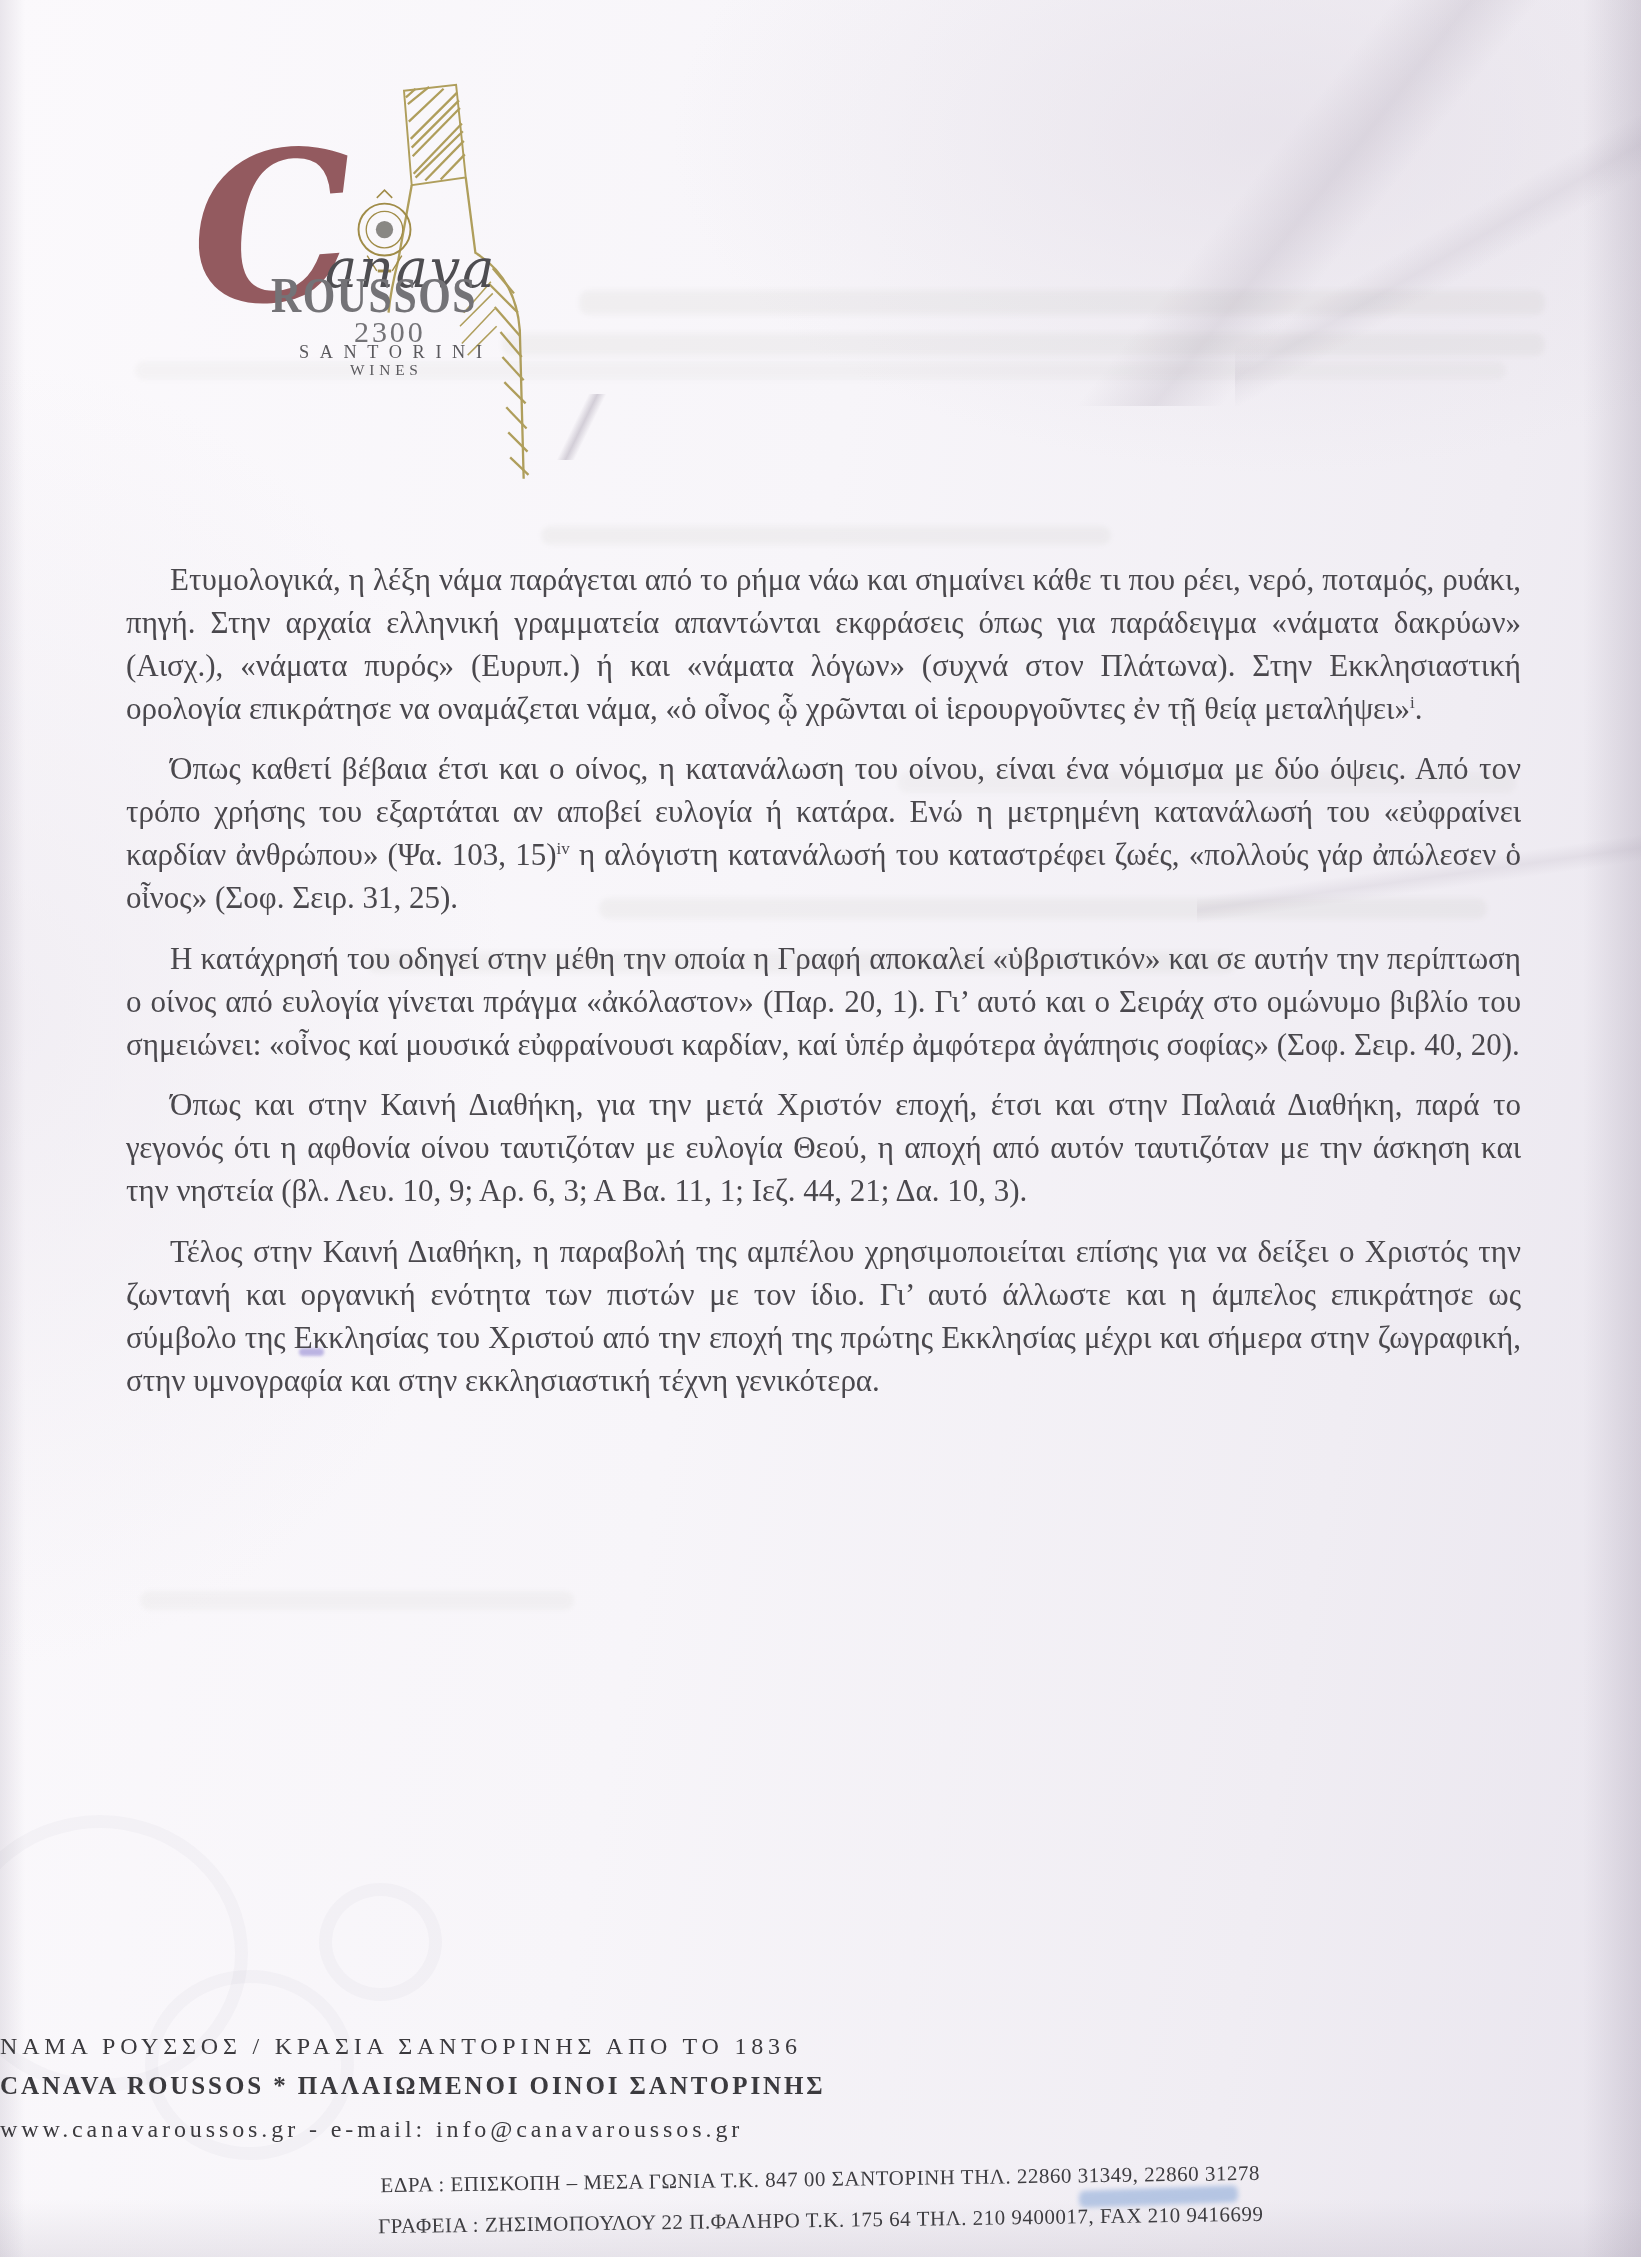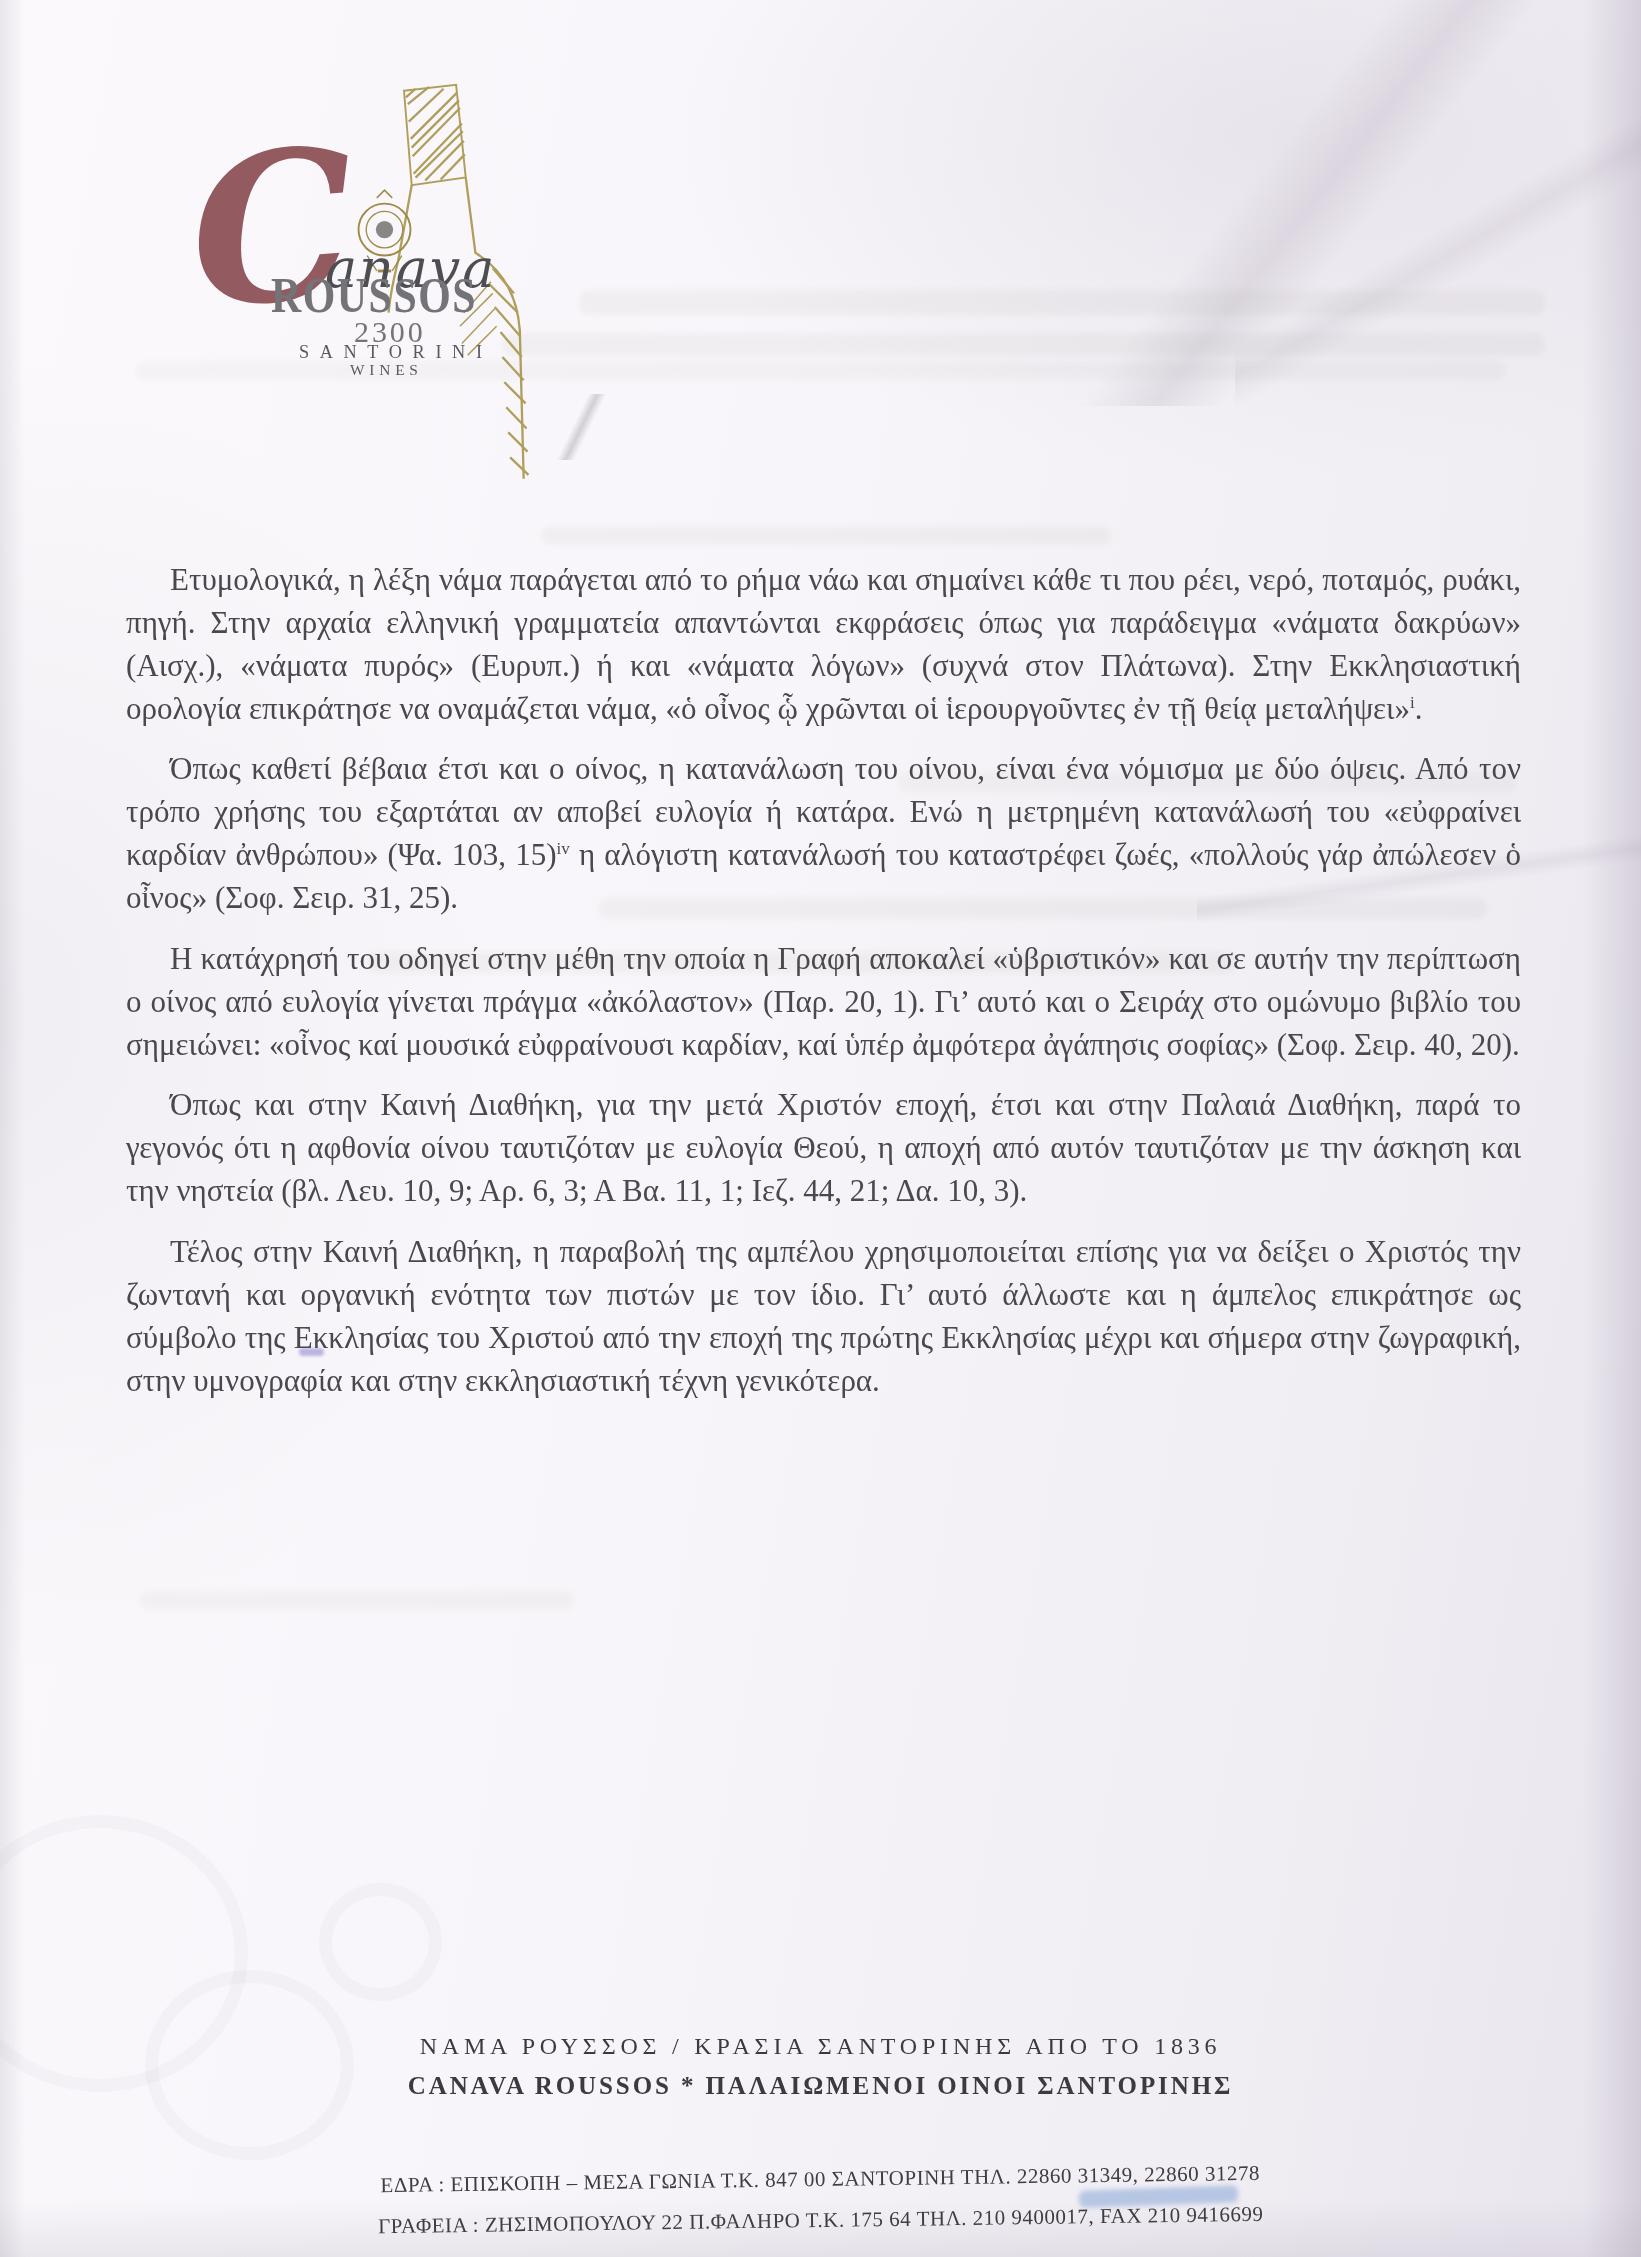--- a/index.html
+++ b/index.html
@@ -54,21 +54,21 @@
   .doc-title { position:absolute; left:0; top:425px; width:1641px; text-align:center;
     font-size:31px; font-weight:bold; font-style:italic; color:#3e3d42; letter-spacing:1px; }
 
   
   .body-text { position:absolute; left:126px; top:558px; width:1395px; }
   .para { margin:0 0 17.4px 0; font-size:31px; line-height:43px; text-align:justify;
     text-indent:44px; color:#4a484d; }
   .para sup { font-size:0.55em; line-height:0; letter-spacing:0; }
 
   
-  .footer-line { position:absolute; left:0; width:1641px; text-align:center; color:#3b3a3e; }
+  .footer-line { position:absolute; left:0; width:1641px; color:#3b3a3e; }
   .footer-line1 { top:2033px; font-size:24px; letter-spacing:4.8px; }
   .footer-line2 { top:2072px; font-size:25px; font-weight:bold; letter-spacing:2.9px; }
   .footer-line3 { top:2116px; font-size:24px; letter-spacing:3.9px; }
   .footer-address { position:absolute; left:0; top:2159px; width:1641px; text-align:center;
     transform:rotate(-0.8deg); color:#3e3d41; }
   .footer-address .addr-line { font-size:21px; line-height:41px; letter-spacing:0.5px; }
 </style>
 </head>
 <body>
 
@@ -153,19 +153,20 @@
   <div class="body-text">
       <p class="para">Ετυμολογικά, η λέξη νάμα παράγεται από το ρήμα νάω και σημαίνει κάθε τι που ρέει, νερό, ποταμός, ρυάκι, πηγή. Στην αρχαία ελληνική γραμματεία απαντώνται εκφράσεις όπως για παράδειγμα «νάματα δακρύων» (Αισχ.), «νάματα πυρός» (Ευρυπ.) ή και «νάματα λόγων» (συχνά στον Πλάτωνα). Στην Εκκλησιαστική ορολογία επικράτησε να οναμάζεται νάμα, «ὁ οἶνος ᾧ χρῶνται οἱ ἱερουργοῦντες ἐν τῇ θείᾳ μεταλήψει»<sup>i</sup>.</p>
       <p class="para">Όπως καθετί βέβαια έτσι και ο οίνος, η κατανάλωση του οίνου, είναι ένα νόμισμα με δύο όψεις. Από τον τρόπο χρήσης του εξαρτάται αν αποβεί ευλογία ή κατάρα. Ενώ η μετρημένη κατανάλωσή του «εὐφραίνει καρδίαν ἀνθρώπου» (Ψα. 103, 15)<sup>iv</sup> η αλόγιστη κατανάλωσή του καταστρέφει ζωές, «πολλούς γάρ ἀπώλεσεν ὁ οἶνος» (Σοφ. Σειρ. 31, 25).</p>
       <p class="para">Η κατάχρησή του οδηγεί στην μέθη την οποία η Γραφή αποκαλεί «ὑβριστικόν» και σε αυτήν την περίπτωση ο οίνος από ευλογία γίνεται πράγμα «ἀκόλαστον» (Παρ. 20, 1). Γι’ αυτό και ο Σειράχ στο ομώνυμο βιβλίο του σημειώνει: «οἶνος καί μουσικά εὐφραίνουσι καρδίαν, καί ὑπέρ ἀμφότερα ἀγάπησις σοφίας» (Σοφ. Σειρ. 40, 20).</p>
       <p class="para">Όπως και στην Καινή Διαθήκη, για την μετά Χριστόν εποχή, έτσι και στην Παλαιά Διαθήκη, παρά το γεγονός ότι η αφθονία οίνου ταυτιζόταν με ευλογία Θεού, η αποχή από αυτόν ταυτιζόταν με την άσκηση και την νηστεία (βλ. Λευ. 10, 9; Αρ. 6, 3; Α Βα. 11, 1; Ιεζ. 44, 21; Δα. 10, 3).</p>
       <p class="para">Τέλος στην Καινή Διαθήκη, η παραβολή της αμπέλου χρησιμοποιείται επίσης για να δείξει ο Χριστός την ζωντανή και οργανική ενότητα των πιστών με τον ίδιο. Γι’ αυτό άλλωστε και η άμπελος επικράτησε ως σύμβολο της Εκκλησίας του Χριστού από την εποχή της πρώτης Εκκλησίας μέχρι και σήμερα στην ζωγραφική, στην υμνογραφία και στην εκκλησιαστική τέχνη γενικότερα.</p>
     </div>
 
   <div class="footer-line footer-line1">ΝΑΜΑ ΡΟΥΣΣΟΣ / ΚΡΑΣΙΑ ΣΑΝΤΟΡΙΝΗΣ ΑΠΟ ΤΟ 1836</div>
   <div class="footer-line footer-line2">CANAVA ROUSSOS * ΠΑΛΑΙΩΜΕΝΟΙ ΟΙΝΟΙ ΣΑΝΤΟΡΙΝΗΣ</div>
+  <div class="footer-line footer-line3">www.canavaroussos.gr - e-mail: info@canavaroussos.gr</div>
   <div class="footer-address">
     <div class="addr-line">ΕΔΡΑ : ΕΠΙΣΚΟΠΗ – ΜΕΣΑ ΓΩΝΙΑ Τ.Κ. 847 00 ΣΑΝΤΟΡΙΝΗ ΤΗΛ. 22860 31349, 22860 31278</div>
     <div class="addr-line">ΓΡΑΦΕΙΑ : ΖΗΣΙΜΟΠΟΥΛΟΥ 22 Π.ΦΑΛΗΡΟ Τ.Κ. 175 64 ΤΗΛ. 210 9400017, FAX 210 9416699</div>
   </div>
 
 </div>
 
 
 </body></html>

